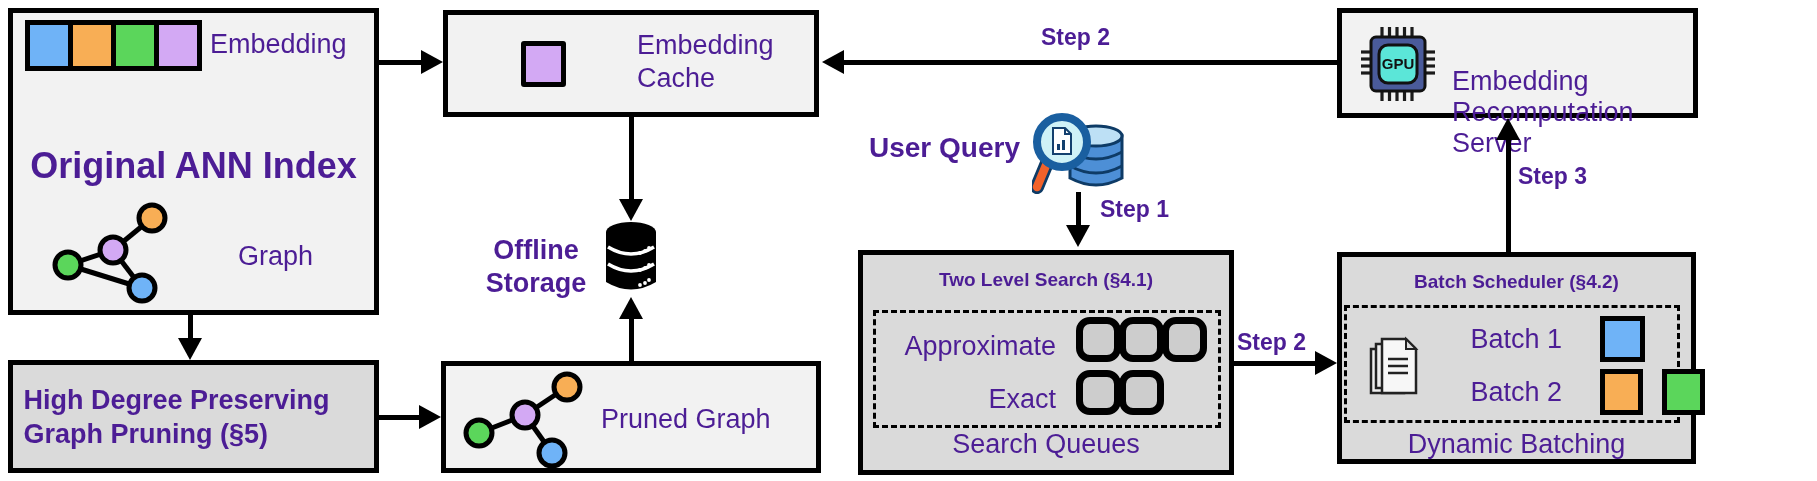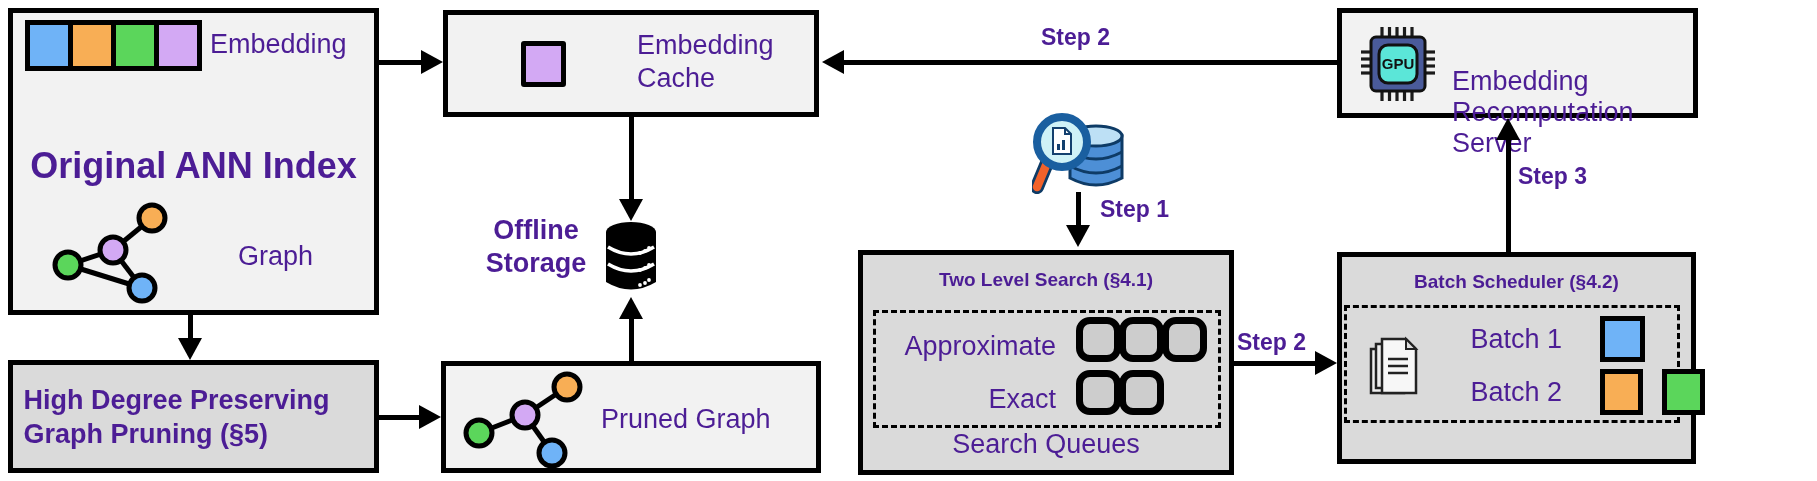--- a/index.html
+++ b/index.html
@@ -146,43 +146,45 @@
     </svg>
     <div class="brow" style="left:80px;top:58px;">
       <div class="blabel">Batch 1</div>
       <div class="bsq c-blue" style="width:45px;"></div>
     </div>
     <div class="brow" style="left:80px;top:111px;">
       <div class="blabel">Batch 2</div>
       <div class="bsq c-orange" style="width:43px;"></div>
       <div class="bsq c-green" style="width:43px;margin-left:-5px;"></div>
     </div>
-  </div>
-
-  <div class="lbl bold" style="left:478px;top:214px;white-space:normal;width:116px;text-align:center;line-height:33px;">Offline Storage</div>
+    <div class="caption" style="top:172px;">Dynamic Batching</div>
+  </div>
+
+  <div class="lbl bold" style="left:478px;top:234px;white-space:normal;width:116px;text-align:center;line-height:33px;">Offline Storage</div>
   <svg style="left:604px;top:220px;" width="54" height="76" viewBox="0 0 54 76">
     <path d="M2 12 V62 Q27 77 52 62 V12 Z" fill="#000"></path>
     <ellipse cx="27" cy="12" rx="25" ry="10" fill="#000"></ellipse>
     <g stroke="#fff" stroke-width="3.5" fill="none">
       <path d="M4 27 Q27 41 50 27"></path>
       <path d="M4 44 Q27 58 50 44"></path>
     </g>
     <g fill="#fff">
       <circle cx="36" cy="33" r="1.9"></circle>
         <circle cx="41" cy="31" r="1.9"></circle>
         <circle cx="45" cy="28" r="1.9"></circle>
       <circle cx="36" cy="50" r="1.9"></circle>
         <circle cx="41" cy="48" r="1.9"></circle>
         <circle cx="45" cy="45" r="1.9"></circle>
       <circle cx="36" cy="65" r="1.9"></circle>
         <circle cx="41" cy="63" r="1.9"></circle>
         <circle cx="45" cy="60" r="1.9"></circle>
     </g>
   </svg>
 
+  <div class="lbl bold" style="left:869px;top:132px;font-size:28px;">User Query</div>
   <svg style="left:1032px;top:112px;" width="92" height="86" viewBox="0 0 92 86">
     <path d="M38 24 V66 Q64 80 90 66 V24 Z" fill="#4D8FD6" stroke="#0E3B66" stroke-width="3"></path>
     <g stroke="#0E3B66" stroke-width="3" fill="none">
       <path d="M38 40 Q64 54 90 40"></path>
       <path d="M38 54 Q64 68 90 54"></path>
     </g>
     <ellipse cx="64" cy="24" rx="26" ry="10" fill="#BDE0F5" stroke="#0E3B66" stroke-width="3"></ellipse>
     <path d="M15 51 L5 75" stroke="#0E3B66" stroke-width="14" stroke-linecap="round"></path>
     <path d="M15 51 L5 75" stroke="#F2622A" stroke-width="8.5" stroke-linecap="round"></path>
     <circle cx="30" cy="30" r="25" fill="#CFF2F7" stroke="#1A5FA0" stroke-width="8"></circle>

